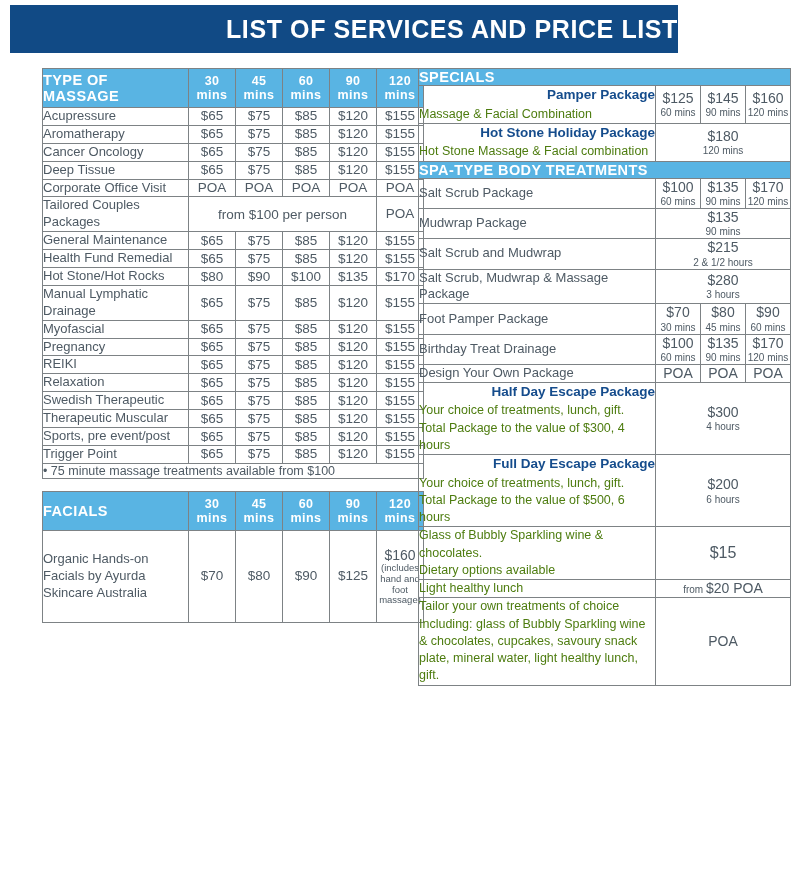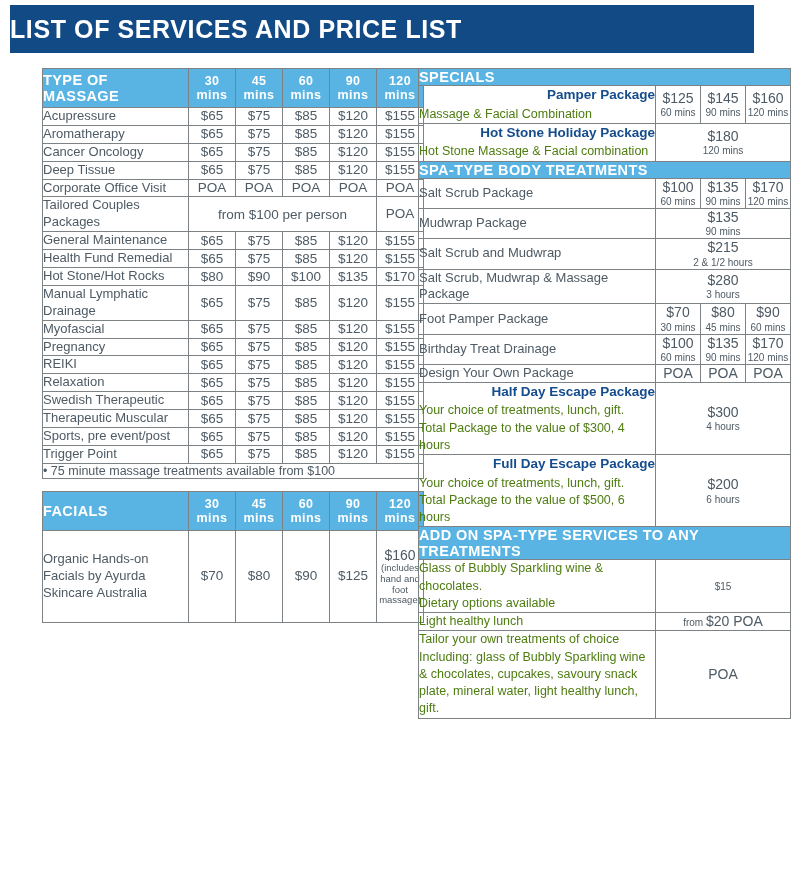--- a/index.html
+++ b/index.html
@@ -13,25 +13,25 @@
     position: relative;
     width: 800px; height: 875px;
     background: #ffffff;
     overflow: hidden;
   }
 
   
   .title-banner {
     position: absolute;
     left: 10px; top: 5px;
-    width: 744px; height: 48px;
+    width: 668px; height: 48px;
     background: #114a85;
     display: flex;
     align-items: center;
-    justify-content: flex-start;
+    justify-content: flex-end;
   }
   .title-banner .title-text {
     color: #ffffff;
     font-size: 25px;
     font-weight: bold;
     letter-spacing: 0.6px;
   }
 
   
   .col-left {
@@ -509,29 +509,26 @@
             <td class="name-cell">
               <span class="pkg-title">Full Day Escape Package</span>
               <span class="pkg-desc">Your choice of treatments, lunch, gift.</span>
               <span class="pkg-desc">Total Package to the value of $500, 6 hours</span>
             </td>
             <td class="price-cell" colspan="3">
               <span class="amt">$200</span>
               <span class="sub">6 hours</span>
             </td>
           </tr>
-          <tr class="sec-head">
-            <td colspan="4">ADD ON SPA-TYPE SERVICES TO ANY TREATMENTS</td>
-          </tr>
           <tr>
             <td class="name-cell">
               <span class="pkg-desc">Glass of Bubbly Sparkling wine &amp; chocolates.</span>
               <span class="pkg-desc">Dietary options available</span>
             </td>
-            <td class="price-cell" colspan="3"><span style="font-size: 10px;">$15</span></td>
+            <td class="price-cell" colspan="3"><span style="font-size: 16px;">$15</span></td>
           </tr>
           <tr>
             <td class="name-cell">
               <span class="pkg-desc">Light healthy lunch</span>
             </td>
             <td class="price-cell" colspan="3"><span class="pre">from </span><span style="font-size: 14px;">$20 POA</span></td>
           </tr>
           <tr>
             <td class="name-cell">
               <span class="pkg-desc">Tailor your own treatments of choice</span>

